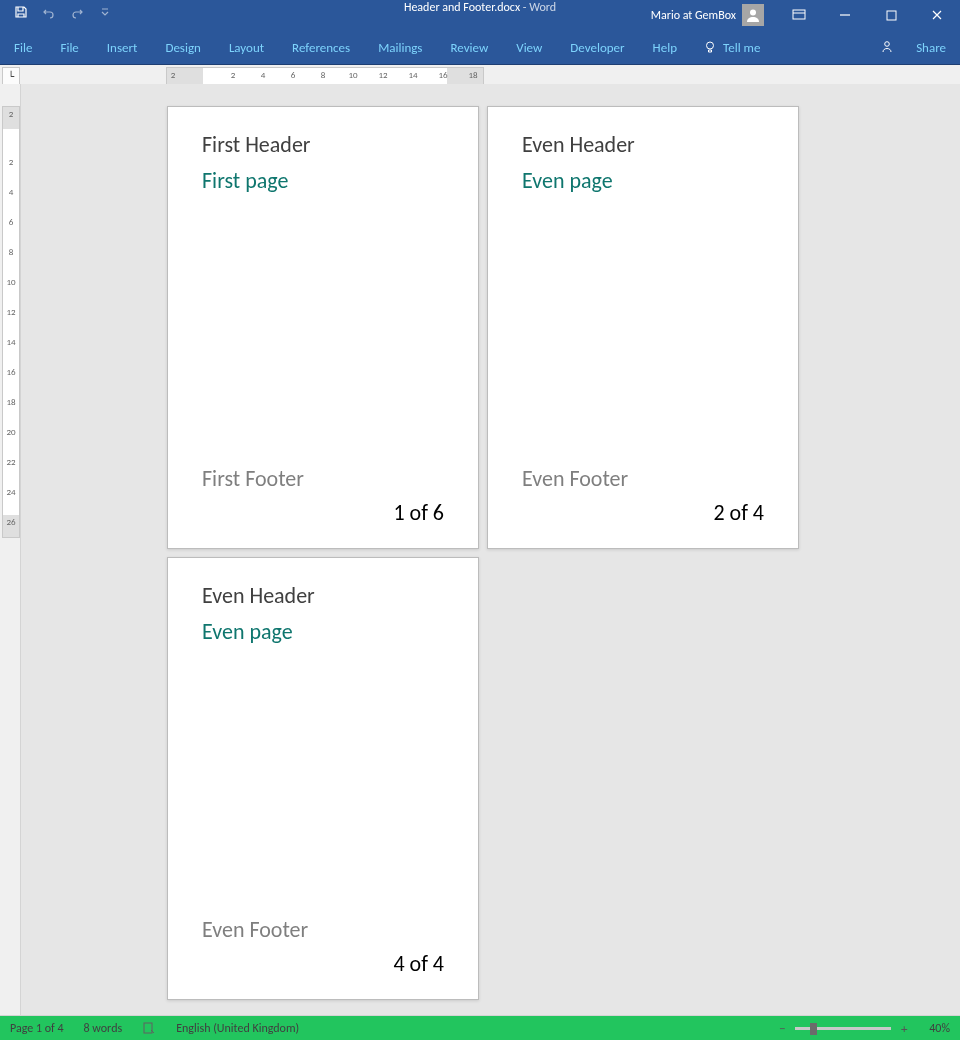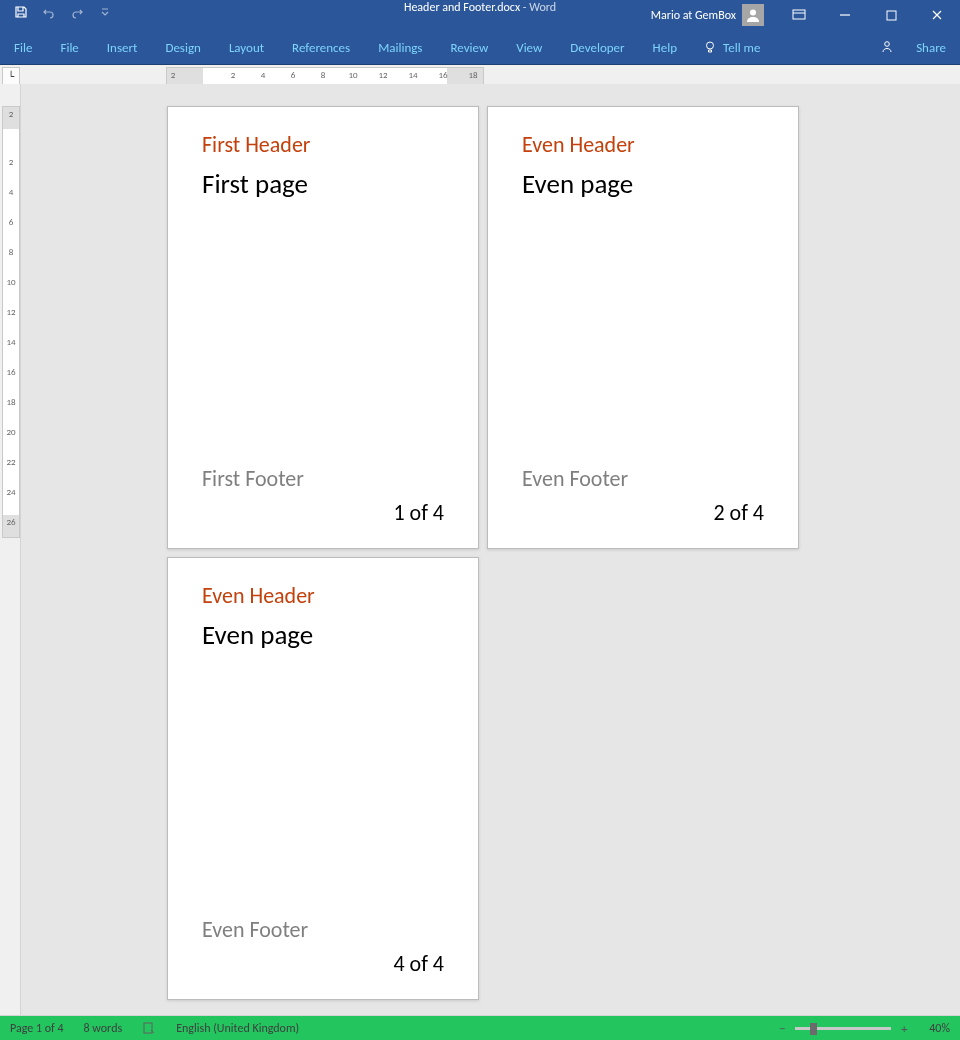--- a/index.html
+++ b/index.html
@@ -29,22 +29,22 @@
 .hruler .num{position:absolute;top:1px;font-size:9px;color:#666;transform:translateX(-50%)}
 
 .workspace{position:absolute;left:0;right:0;top:84px;bottom:24px;display:flex}
 .vruler-col{width:20px;background:#f0f0f0;border-right:1px solid #d4d4d4;position:relative}
 .vruler{position:absolute;left:2px;top:22px;width:16px;height:430px;background:#fff;border:1px solid #c9c9c9}
 .vruler .shade{position:absolute;left:0;right:0;background:#dfdfdf}
 .vruler .num{position:absolute;left:0;right:0;text-align:center;font-size:9px;color:#666;transform:translateY(-50%)}
 .canvas{flex:1;background:#e6e6e6;position:relative;overflow:hidden}
 .pages-grid{position:absolute;left:146px;top:22px;display:grid;grid-template-columns:312px 312px;grid-template-rows:443px 443px;gap:8px}
 .page{background:#fff;border:1px solid #bcbcbc;box-shadow:0 1px 3px rgba(0,0,0,.12);padding:26px 34px 22px 34px;display:flex;flex-direction:column;position:relative;box-sizing:border-box}
-.hdr{font-family:Calibri,Arial,sans-serif;font-size:22px;color:#c2410c;font-weight:400;line-height:1.1;margin-bottom:10px}
-.body-text{font-family:Calibri,Arial,sans-serif;font-size:27px;color:#000000;font-weight:400}
+.hdr{font-family:Calibri,Arial,sans-serif;font-size:22px;color:#404040;font-weight:400;line-height:1.1;margin-bottom:10px}
+.body-text{font-family:Calibri,Arial,sans-serif;font-size:22px;color:#0f766e;font-weight:400}
 .fill{flex:1}
 .ftr{font-family:Calibri,Arial,sans-serif;font-size:22px;color:#7f7f7f;font-weight:400;line-height:1.1}
 .pagenum{font-family:Calibri,Arial,sans-serif;font-size:22px;color:#000;text-align:right;margin-top:8px}
 
 .statusbar{position:absolute;left:0;right:0;bottom:0;height:24px;background:#22c55e;border-top:1px solid #d4d4d4;display:flex;align-items:center;font-size:12px;color:#404040}
 .sb-item{padding:0 10px;display:flex;align-items:center;gap:6px}
 .sb-spacer{flex:1}
 .zoom-slider{display:flex;align-items:center;gap:6px;padding:0 8px}
 .slider-track{width:96px;height:3px;background:#c9c9c9;position:relative}
 .slider-thumb{position:absolute;top:-4px;width:7px;height:12px;background:#6b6b6b;left:15px}
@@ -203,21 +203,21 @@
       <span class="num" style="top:414px">26</span>
     </div>
   </div>
   <div class="canvas">
     <div class="pages-grid">
       <div class="page">
         <div class="hdr">First Header</div>
         <div class="body-text">First page</div>
         <div class="fill"></div>
         <div class="ftr">First Footer</div>
-        <div class="pagenum">1 of 4</div>
+        <div class="pagenum">1 of 6</div>
       </div>
       <div class="page">
         <div class="hdr">Even Header</div>
         <div class="body-text">Even page</div>
         <div class="fill"></div>
         <div class="ftr">Even Footer</div>
         <div class="pagenum">2 of 4</div>
       </div>
       <div class="page">
         <div class="hdr">Even Header</div>

